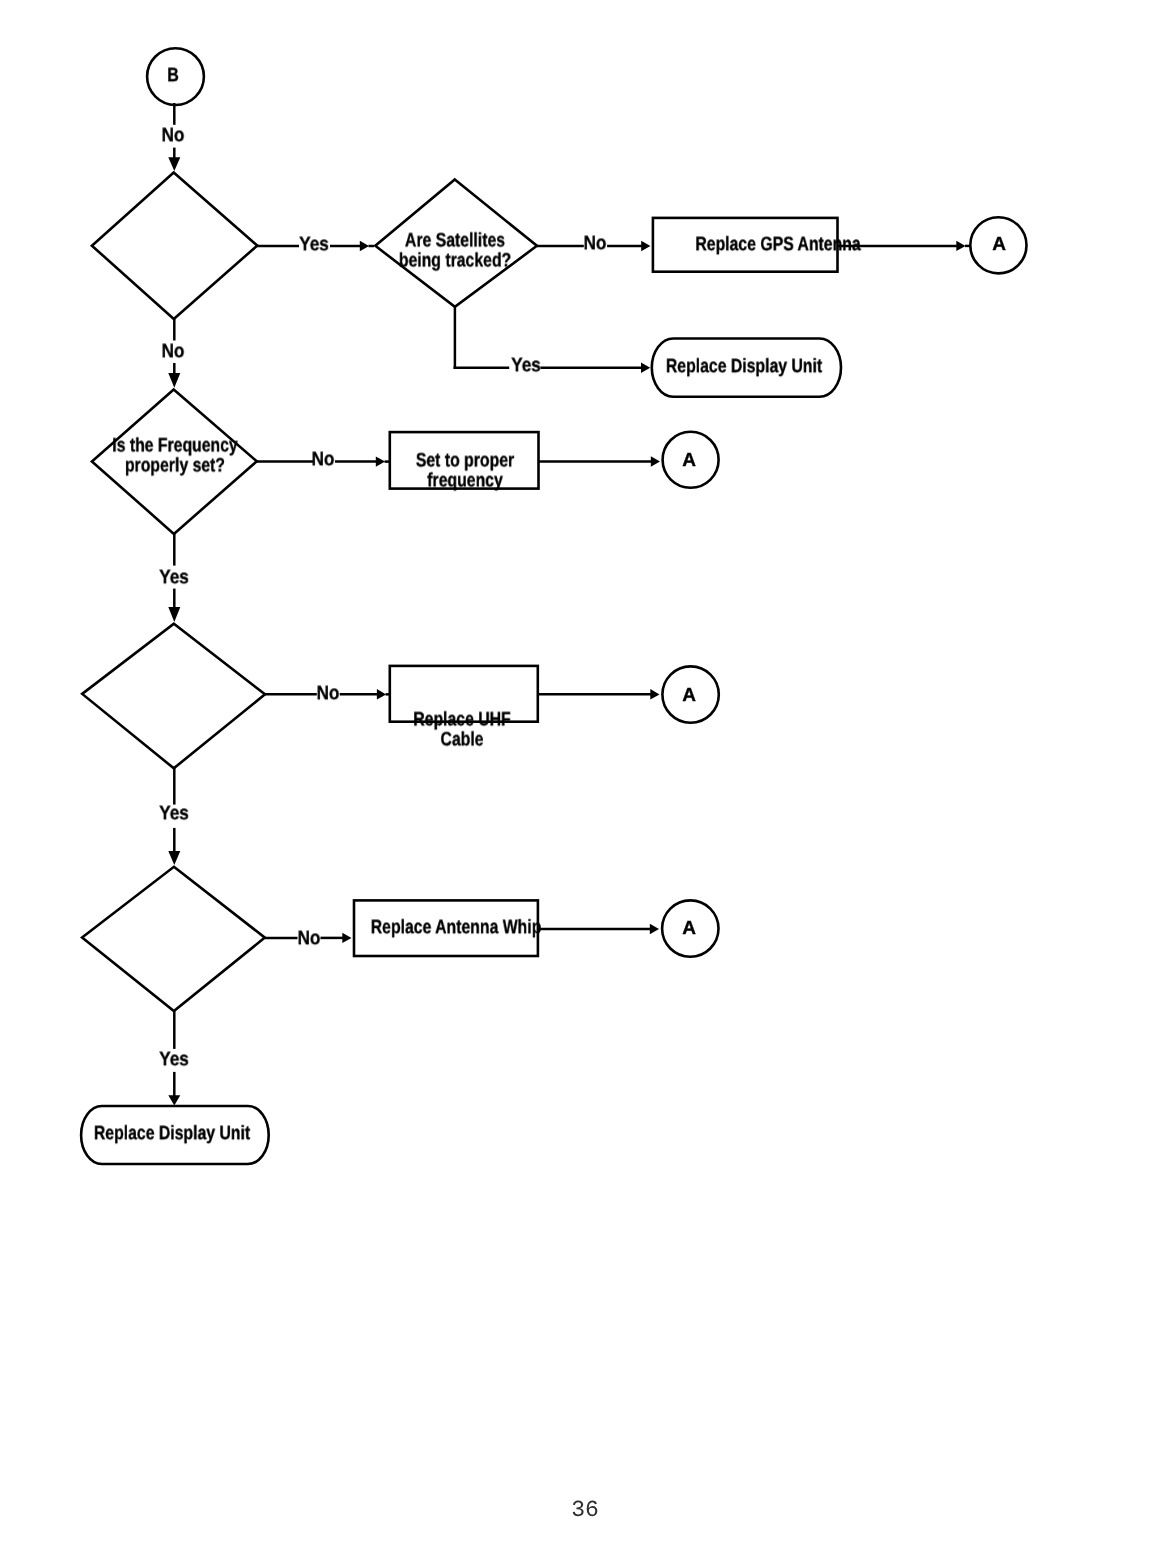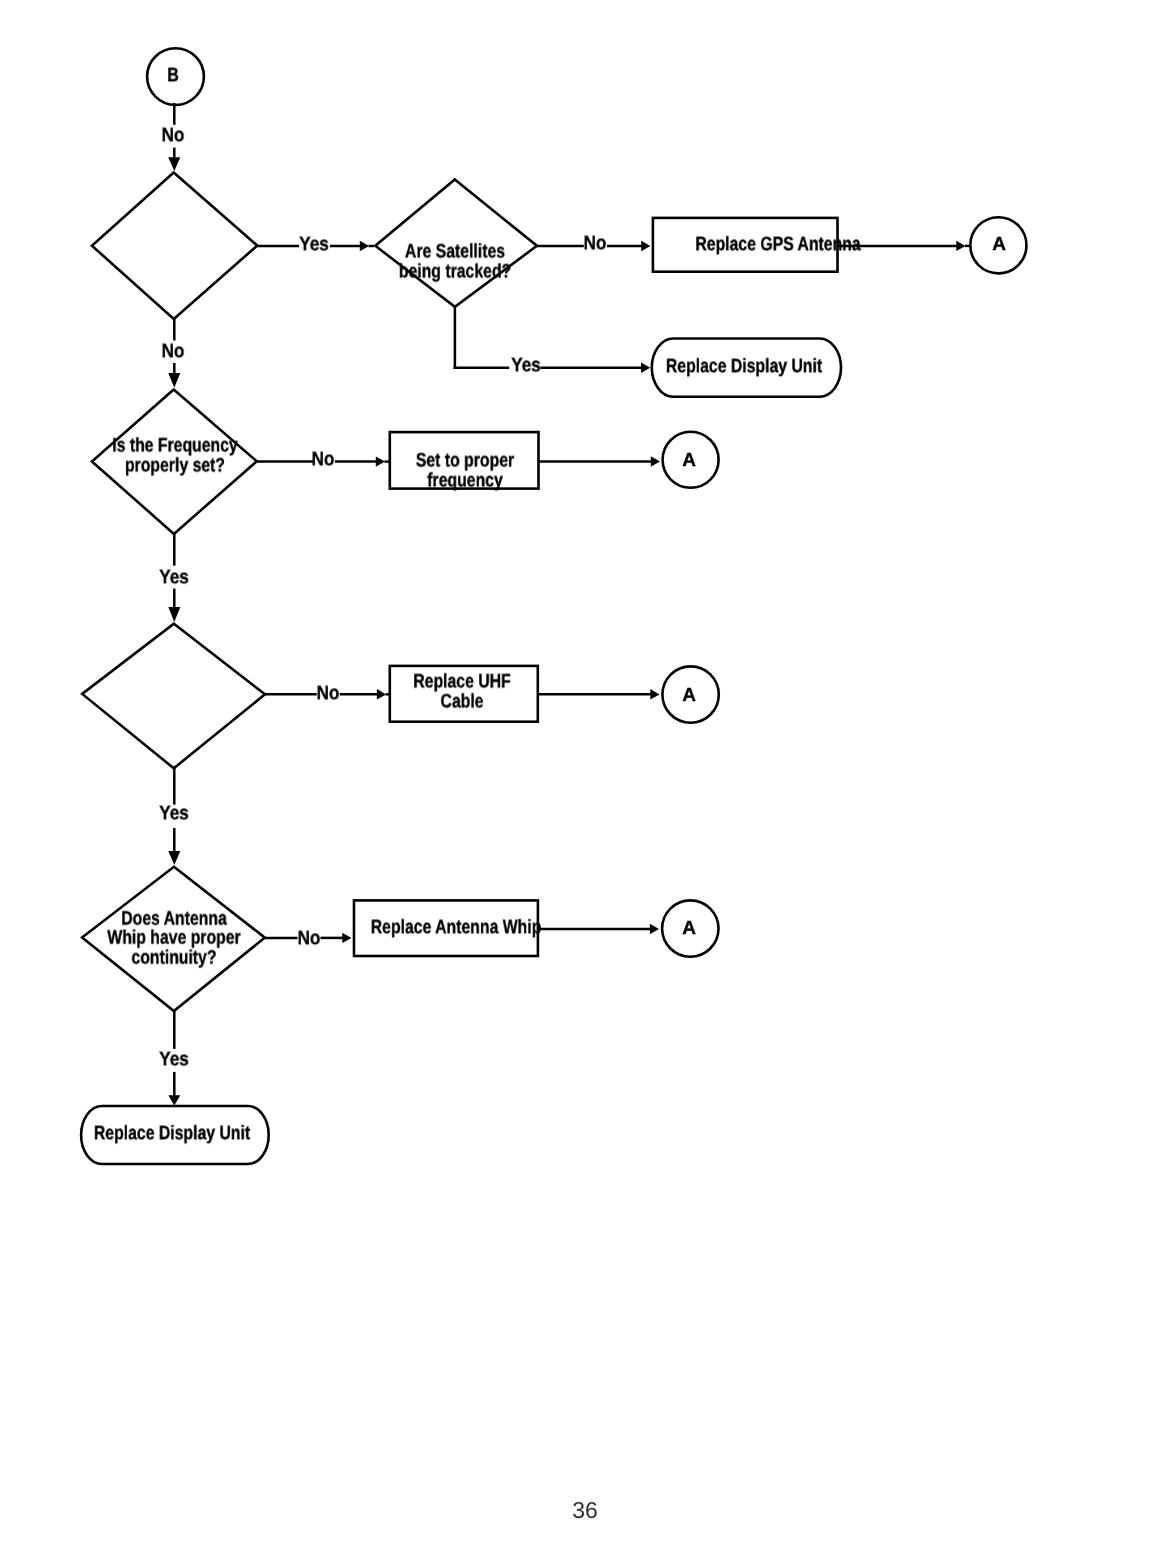--- a/index.html
+++ b/index.html
@@ -19,21 +19,21 @@
        font-size:19.5px;line-height:19.6px;white-space:nowrap;text-align:center;
        transform:translate(-50%,-50%);}
   .lbl i{display:block;font-style:normal;transform:scaleX(0.81);will-change:transform;
          -webkit-text-stroke:0.35px #000;}
   .elbl i{transform:scaleX(0.88);}
   .ltr{position:absolute;color:#000;font-family:"Liberation Sans",sans-serif;font-weight:700;
        font-size:19px;line-height:19px;white-space:nowrap;text-align:center;
        transform:translate(-50%,-50%);}
   .ltr i{display:block;font-style:normal;transform:scaleX(1);will-change:transform;
          -webkit-text-stroke:0.35px #000;}
-  .pagenum{position:absolute;color:#2e2e2e;font-family:Liberation Sans, sans-serif;font-weight:400;
+  .pagenum{position:absolute;color:#2e2e2e;font-family:Liberation Mono, monospace;font-weight:400;
            font-size:23px;line-height:23px;white-space:nowrap;transform:translate(-50%,-50%);
            will-change:transform;text-align:right;}
 </style>
 </head>
 <body>
 
 <div id="sheet">
 
 <svg id="flow" viewBox="0 0 1171 1546">
 
@@ -116,21 +116,21 @@
   <rect class="shape" x="354" y="900.4" width="183.9" height="55.6"></rect>
   <circle class="shape" cx="690.3" cy="928.6" r="28.2"></circle>
   <rect class="shape" x="81.1" y="1106" width="187.6" height="58" rx="20.8" ry="29"></rect>
 </svg>
 
 <div class="lbl" style="left:173.0px;top:75.9px">
       <i>B</i>
     </div>
 
 
-<div class="lbl" style="left:454.8px;top:262px">
+<div class="lbl" style="left:454.8px;top:251px">
   <i>Are Satellites</i>
       <i>being tracked?</i>
 </div>
 
 <div class="lbl" style="left:778px;top:245.0px">
   <i>Replace GPS Antenna</i>
 </div>
 
 <div class="ltr" style="left:999.0px;top:243.9px">
       <i>A</i>
@@ -148,34 +148,29 @@
 <div class="lbl" style="left:464.8px;top:471px">
   <i>Set to proper</i>
       <i>frequency</i>
 </div>
 
 <div class="ltr" style="left:689.0px;top:459.8px">
       <i>A</i>
     </div>
 
 
-<div class="lbl" style="left:462.1px;top:692px">
+<div class="lbl" style="left:462.1px;top:730px">
   <i>Replace UHF</i>
       <i>Cable</i>
 </div>
 
 <div class="ltr" style="left:689.0px;top:694.6px">
       <i>A</i>
     </div>
 
-<div class="lbl" style="left:173.9px;top:938.6px">
-  <i>Does Antenna</i>
-      <i>Whip have proper</i>
-      <i>continuity?</i>
-</div>
 
 <div class="lbl" style="left:456px;top:928.1px">
   <i>Replace Antenna Whip</i>
 </div>
 
 <div class="ltr" style="left:689.0px;top:928.4px">
       <i>A</i>
     </div>
 
 <div class="lbl" style="left:171.8px;top:1134.3px">

